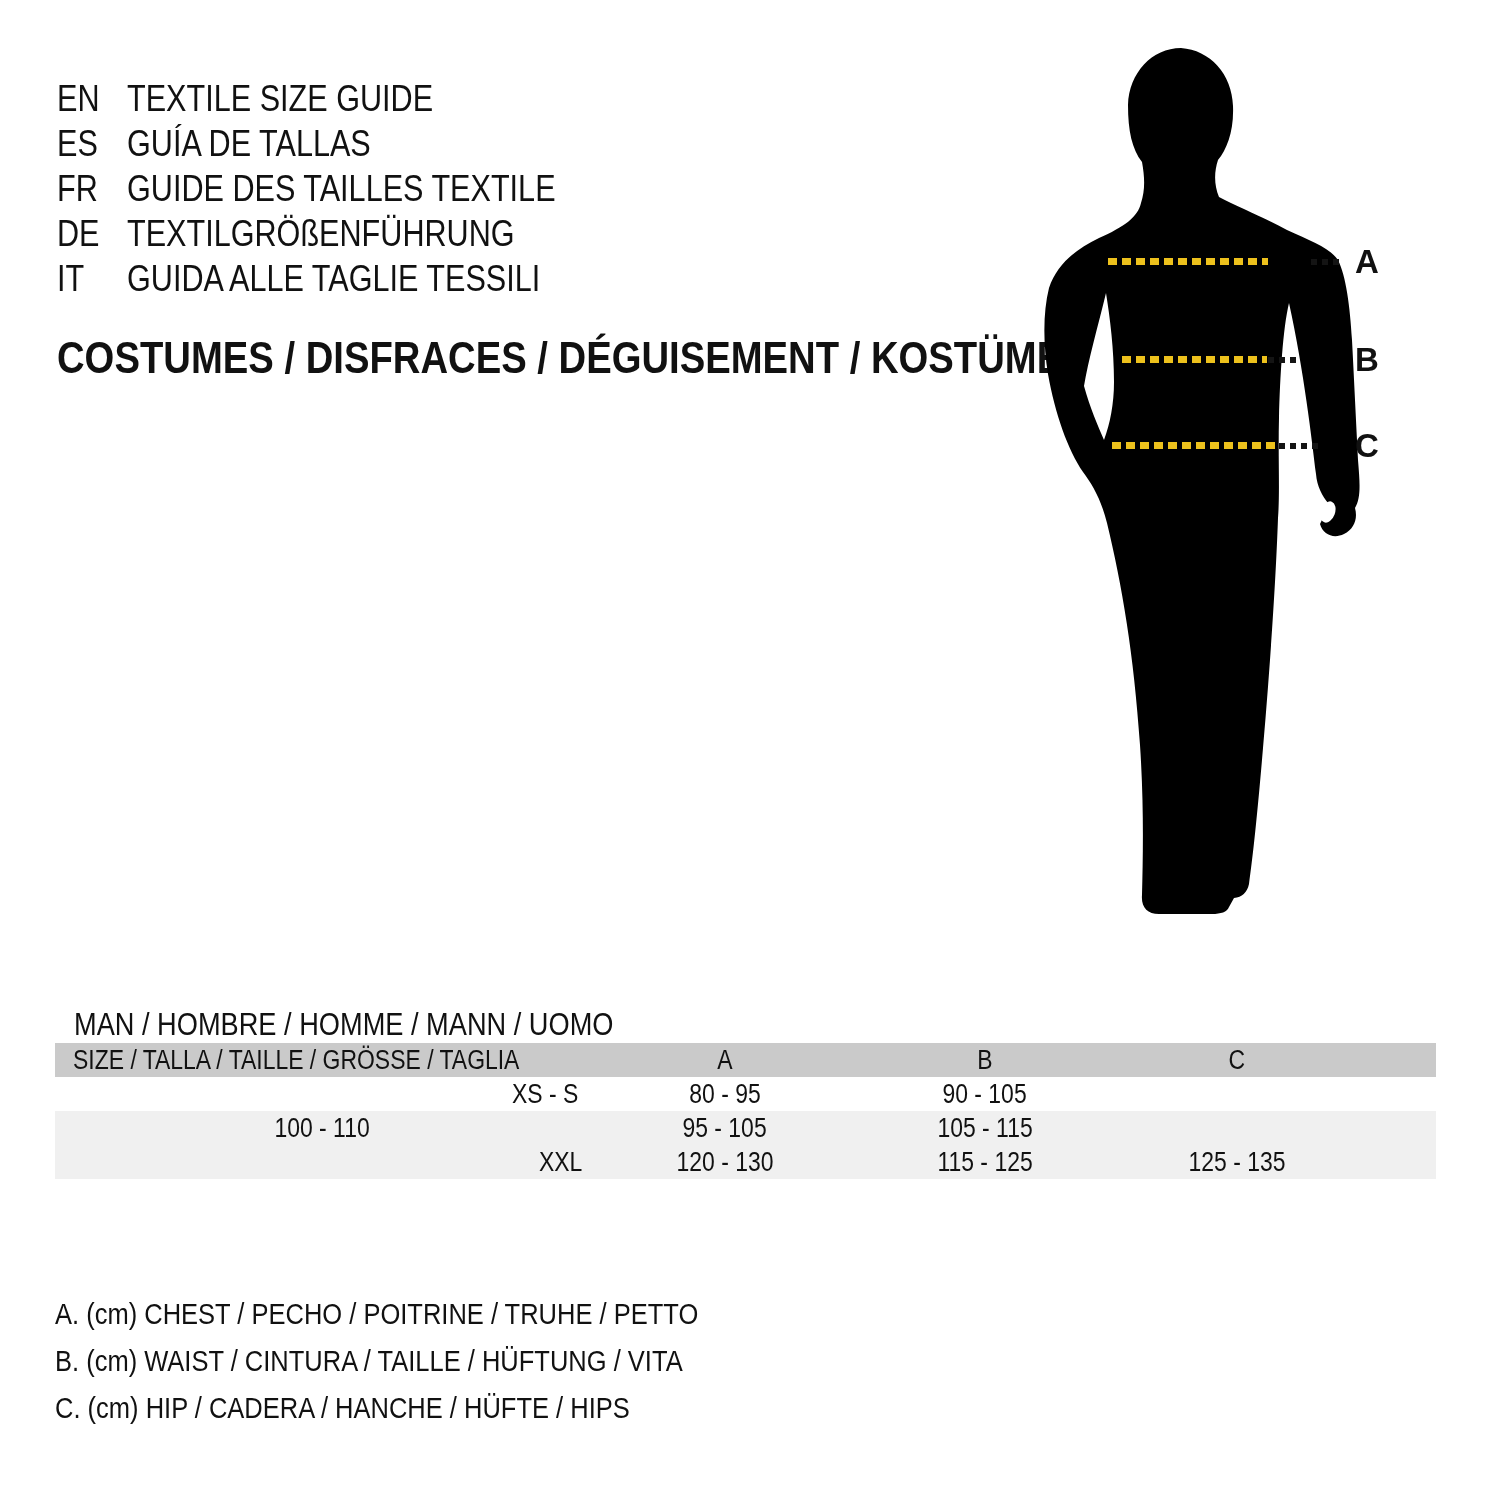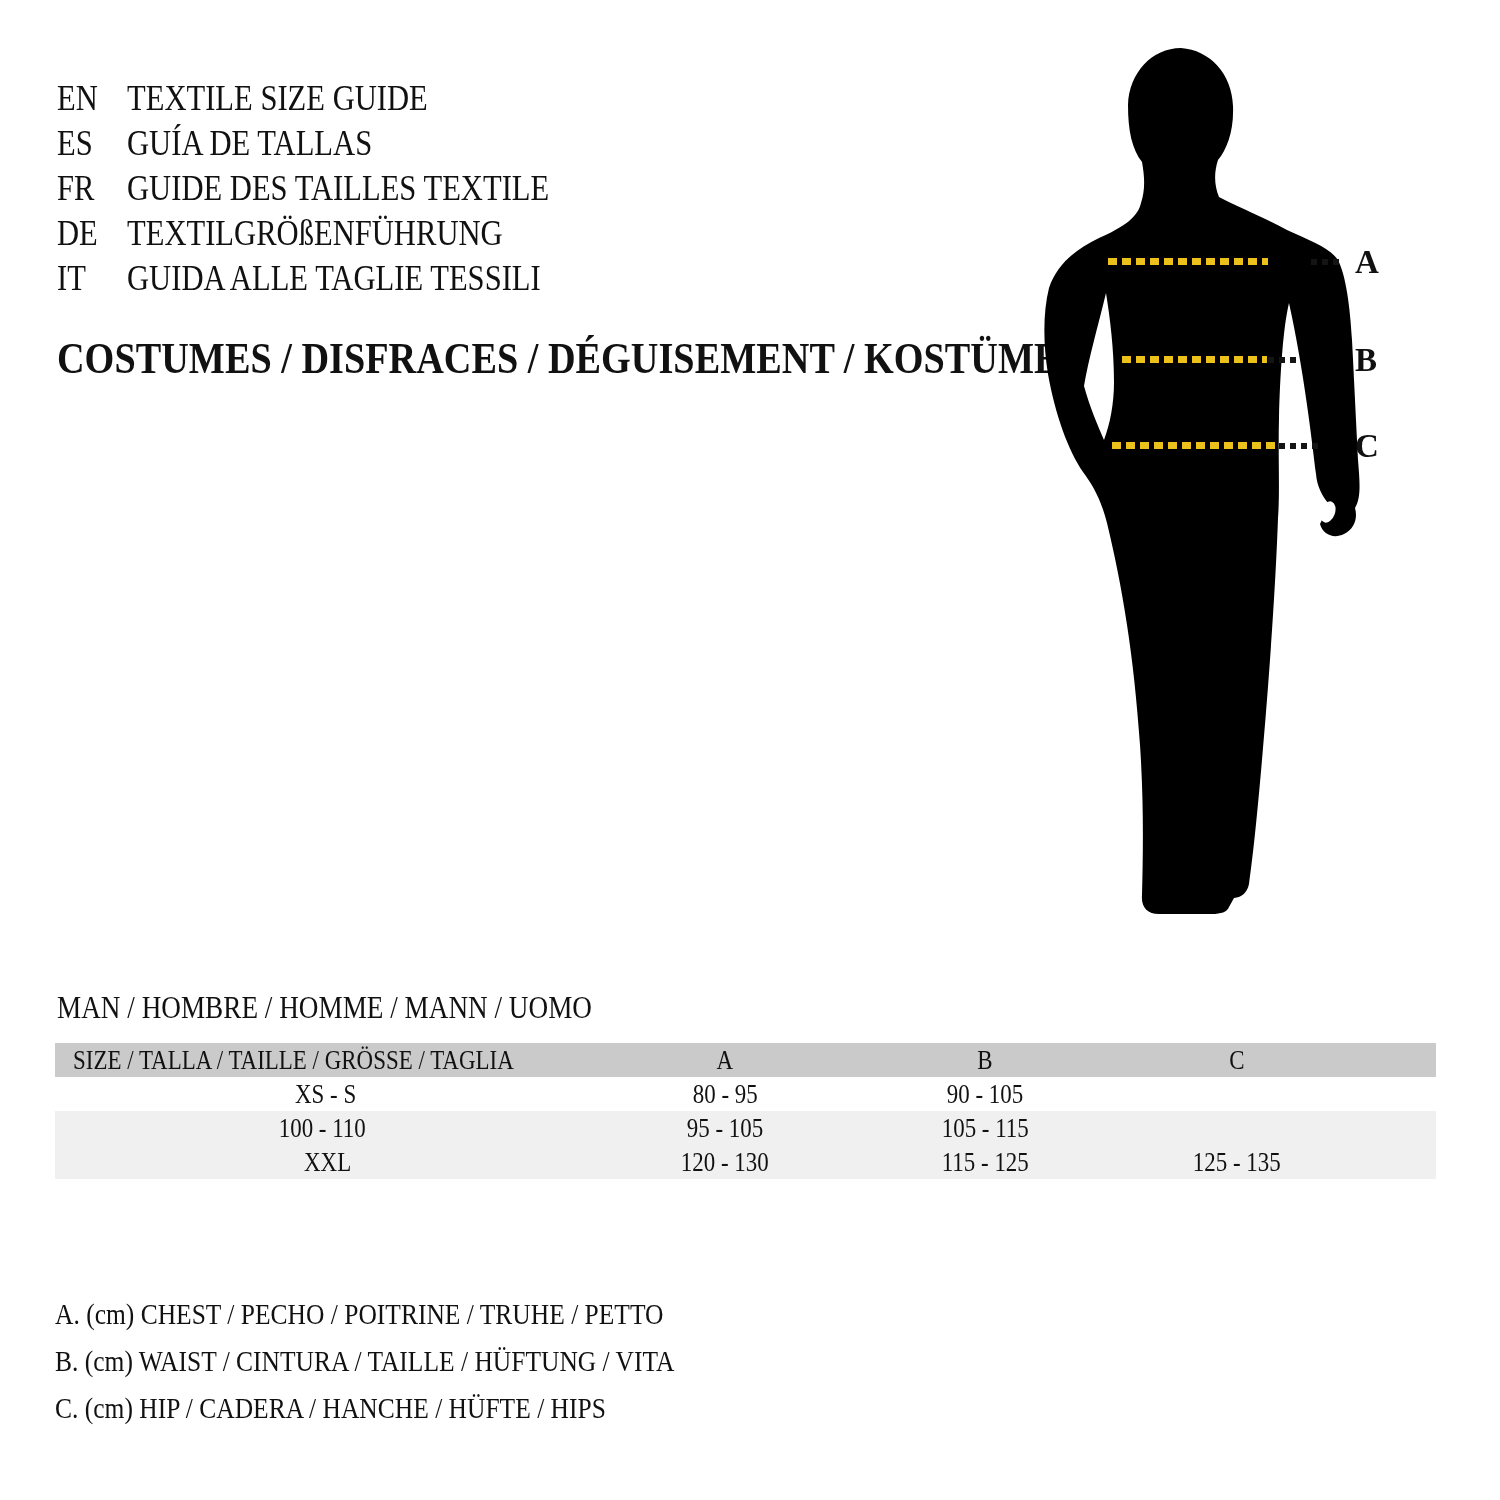--- a/index.html
+++ b/index.html
@@ -1,18 +1,18 @@
 <!DOCTYPE html>
 <html style="--dash-yellow: #edc11c; --header-bg: #cacaca; --stripe-bg: #f0f0f0;"><head>
 <meta charset="utf-8">
 <style>
   html,body{margin:0;padding:0;background:#ffffff;}
   .canvas{
     position:relative;width:1500px;height:1500px;background:#fff;overflow:hidden;
-    font-family:Liberation Serif, serif;color:#111;
+    font-family:Liberation Sans, sans-serif;color:#111;
   }
   .cond{display:inline-block;transform:scaleX(0.85);transform-origin:0 50%;white-space:nowrap;}
   .cond-c{display:inline-block;transform:scaleX(0.85);transform-origin:50% 50%;white-space:nowrap;}
 
   
   .lang-block{position:absolute;left:57px;top:76px;}
   .lang-row{display:flex;height:45px;line-height:45px;font-size:36px;letter-spacing:0;}
   .lang-code{width:70px;flex:0 0 70px;}
   
   .category{position:absolute;left:57px;top:336px;margin:0;font-size:45px;font-weight:bold;line-height:44px;}
@@ -24,28 +24,28 @@
   .dy-a{left:1108px;top:258px;width:160px;}
   .db-a{left:1311px;top:259px;width:32px;}
   .dy-b{left:1122px;top:356px;width:145px;}
   .db-b{left:1268px;top:357px;width:28px;}
   .dy-c{left:1112px;top:442px;width:166px;}
   .db-c{left:1279px;top:443px;width:43px;}
   .mlabel{position:absolute;left:1355px;font-size:33px;font-weight:bold;line-height:36px;}
   .ml-a{top:244px;} .ml-b{top:342px;} .ml-c{top:428px;}
 
   
-  .man-heading{position:absolute;left:57px;top:990px;margin:0;font-size:32px;font-weight:normal;line-height:34px;}
+  .man-heading{position:absolute;left:57px;top:990px;margin:17px;font-size:32px;font-weight:normal;line-height:34px;}
 
   
   .size-table{position:absolute;left:55px;top:1043px;width:1381px;font-size:27px;}
   .t-row{display:grid;grid-template-columns:535px 270px 250px 254px 1fr;height:34px;line-height:34px;}
   .t-head{background:var(--header-bg,#cacaca);}
   .t-stripe{background:var(--stripe-bg,#f0f0f0);}
-  .c-label{text-align:center;padding-left:18px;}
+  .c-label{text-align:right;padding-left:18px;}
   .c-val{text-align:center;}
 
   
   .notes{position:absolute;left:55px;top:1290px;font-size:30px;}
   .note-line{height:47px;line-height:47px;}
 </style>
 </head>
 <body>
 
 <div class="canvas">

